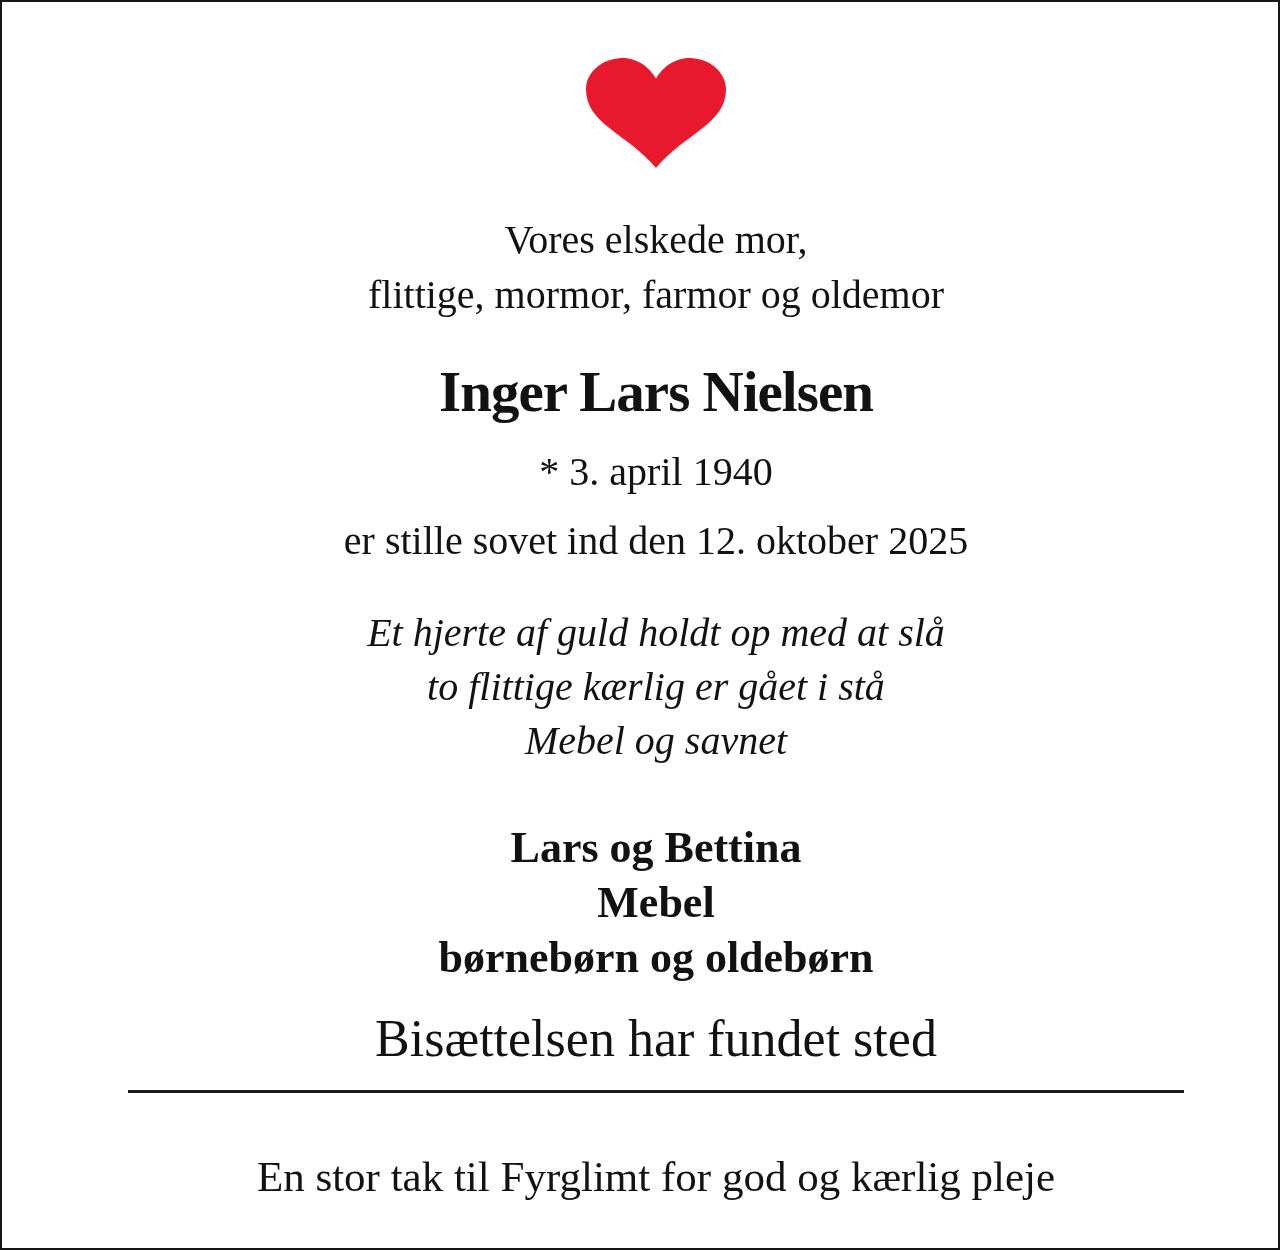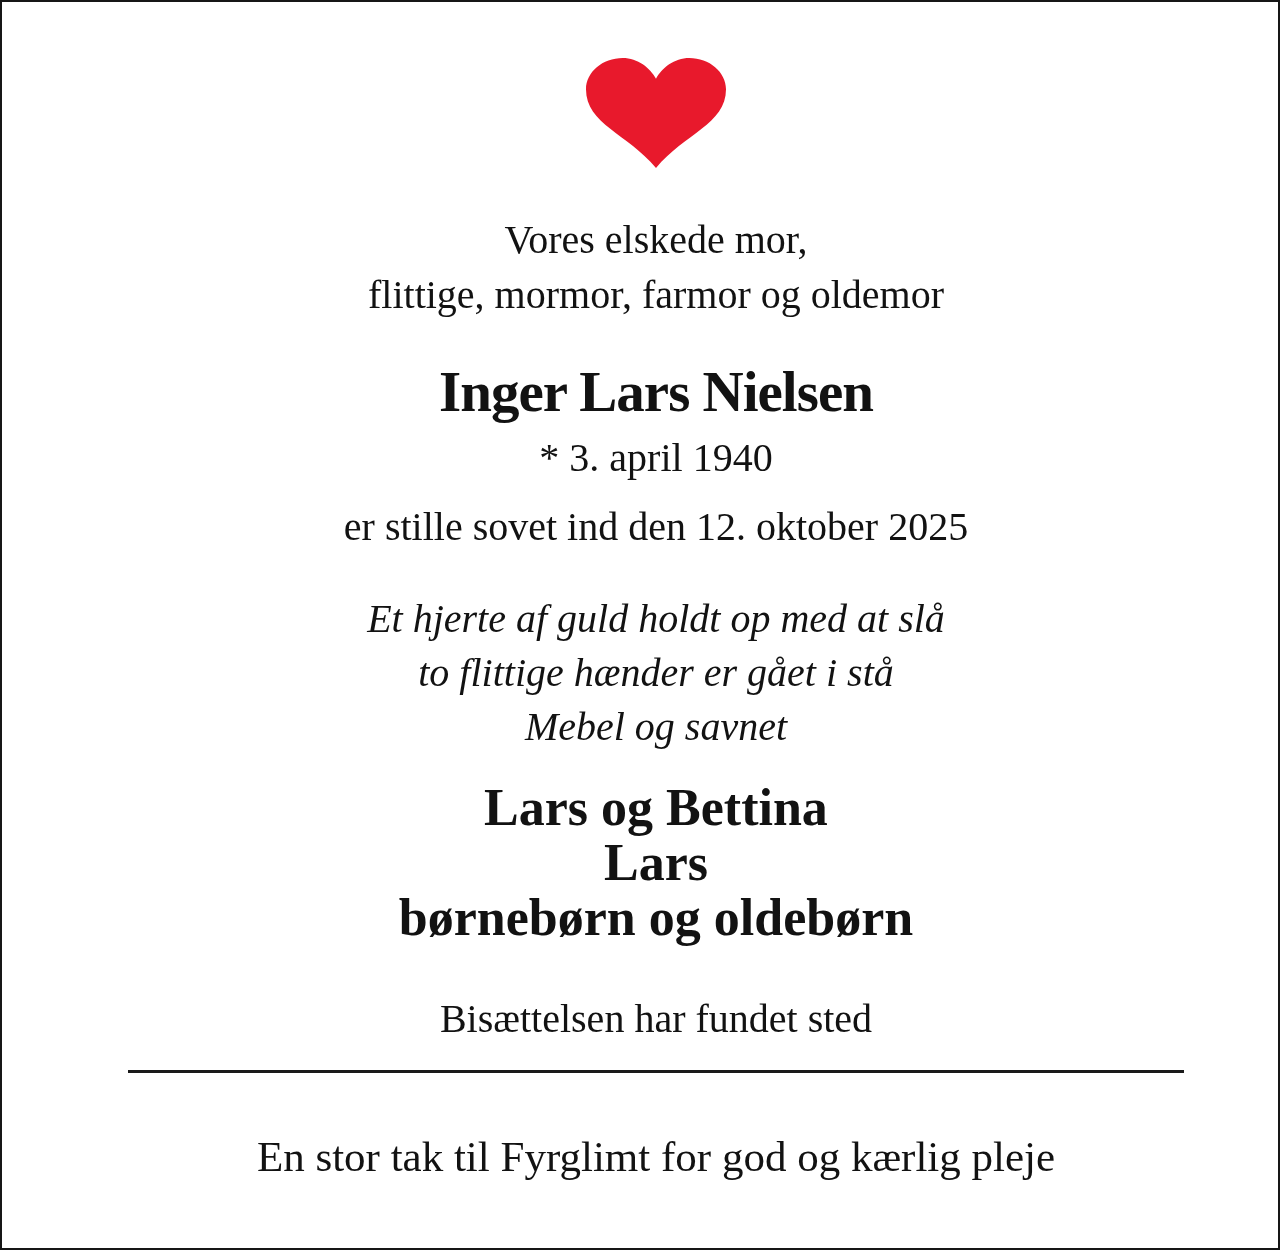--- a/index.html
+++ b/index.html
@@ -31,43 +31,43 @@
   .name {
     font-size: 57px;
     line-height: 60px;
     font-weight: bold;
     margin-top: 40px;
     letter-spacing: -1px;
   }
   .birth {
     font-size: 40px;
     line-height: 40px;
-    margin-top: 16px;
+    margin-top: 30px;
   }
   .death {
     font-size: 40px;
     line-height: 40px;
     margin-top: 29px;
   }
   .verse {
     font-size: 40px;
     line-height: 54px;
     font-style: italic;
     margin-top: 45px;
   }
   .mourners {
-    font-size: 52px;
+    font-size: 44px;
     line-height: 55px;
     font-weight: bold;
-    margin-top: 26px;
+    margin-top: 52px;
   }
   .ceremony {
-    font-size: 40px;
+    font-size: 52px;
     line-height: 40px;
-    margin-top: 54px;
+    margin-top: 34px;
   }
   .divider-line {
     width: 1056px;
     height: 3px;
     background: #1a1a1a;
     margin: 31px auto 0 auto;
   }
   .thanks {
     font-size: 43px;
     line-height: 48px;
@@ -91,27 +91,27 @@
   </div>
 
   <div class="name">Inger Lars Nielsen</div>
 
   <div class="birth">* 3. april 1940</div>
 
   <div class="death">er stille sovet ind den 12. oktober 2025</div>
 
   <div class="verse">
     <div>Et hjerte af guld holdt op med at slå</div>
-    <div>to flittige hænder er gået i stå</div>
+    <div>to flittige kærlig er gået i stå</div>
     <div>Mebel og savnet</div>
   </div>
 
   <div class="mourners">
     <div>Lars og Bettina</div>
-    <div>Lars</div>
+    <div>Mebel</div>
     <div>børnebørn og oldebørn</div>
   </div>
 
   <div class="ceremony">Bisættelsen har fundet sted</div>
 
   <div class="divider-line"></div>
 
   <div class="thanks">En stor tak til Fyrglimt for god og kærlig pleje</div>
 
 </div>

